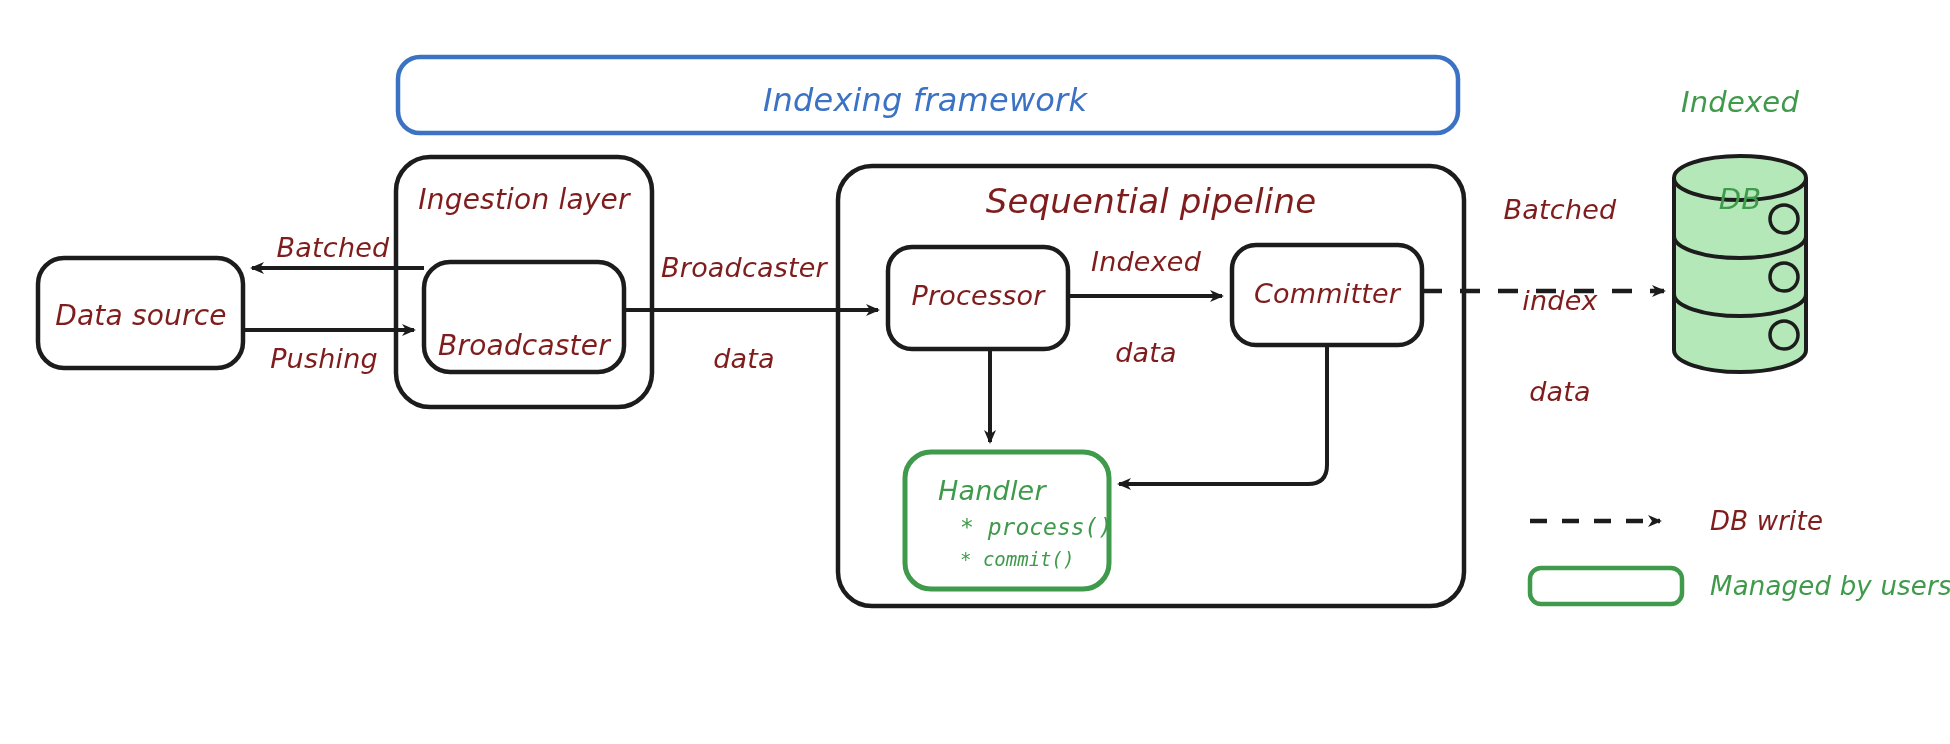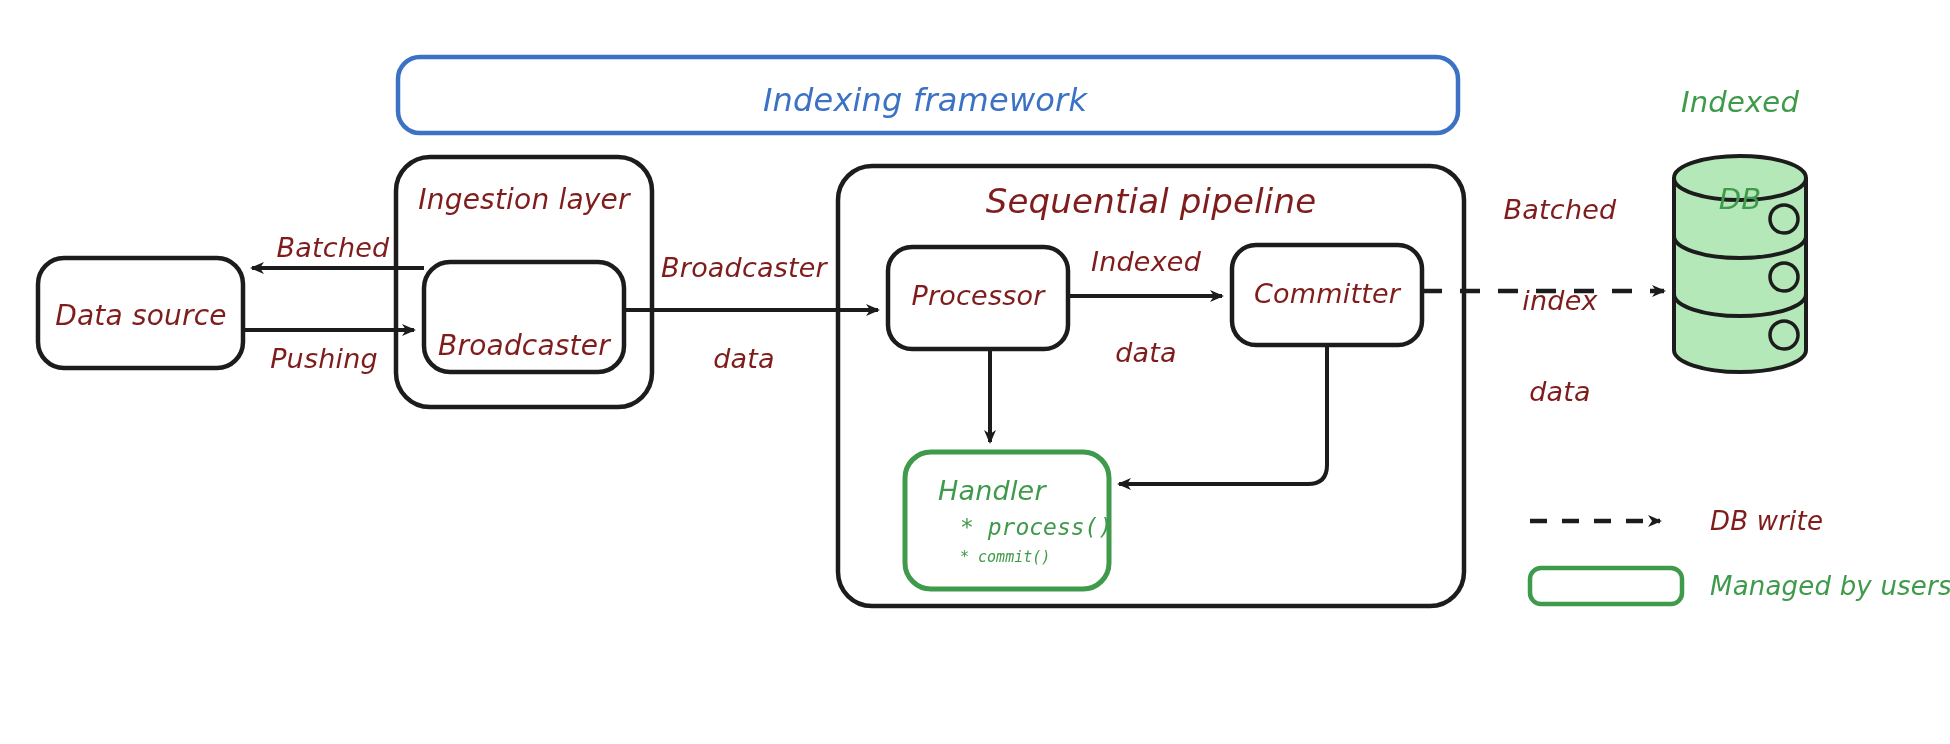--- a/index.html
+++ b/index.html
@@ -82,21 +82,21 @@
 <div class="lbl hand ctr black" style="left:524px;top:317px;font-size:28px;margin-top:29px;">Broadcaster</div>
 
 <div class="lbl hand ctr black" style="left:1151px;top:201px;font-size:34px;">Sequential pipeline</div>
 
 <div class="lbl hand ctr black" style="left:978px;top:296px;font-size:27px;">Processor</div>
 
 <div class="lbl hand ctr black" style="left:1327px;top:294px;font-size:27px;">Committer</div>
 
 <div class="lbl hand green" style="left:938px;top:476px;font-size:27px;">Handler</div>
 <div class="lbl mono green" style="left:938px;top:515px;font-size:23px;">* process()</div>
-<div class="lbl mono green" style="left:938px;top:549px;font-size:15px;">* commit()</div>
+<div class="lbl mono green" style="left:938px;top:549px;font-size:19px;">* commit()</div>
 
 <div class="lbl hand ctr black" style="left:333px;top:248px;font-size:27px;">Batched</div>
 
 <div class="lbl hand ctr black" style="left:324px;top:359px;font-size:27px;">Pushing</div>
 
 <div class="lbl hand ctr black" style="left:744px;top:299px;font-size:27px;">
   <div>Broadcaster</div>
   <div>data</div>
 </div>
 

